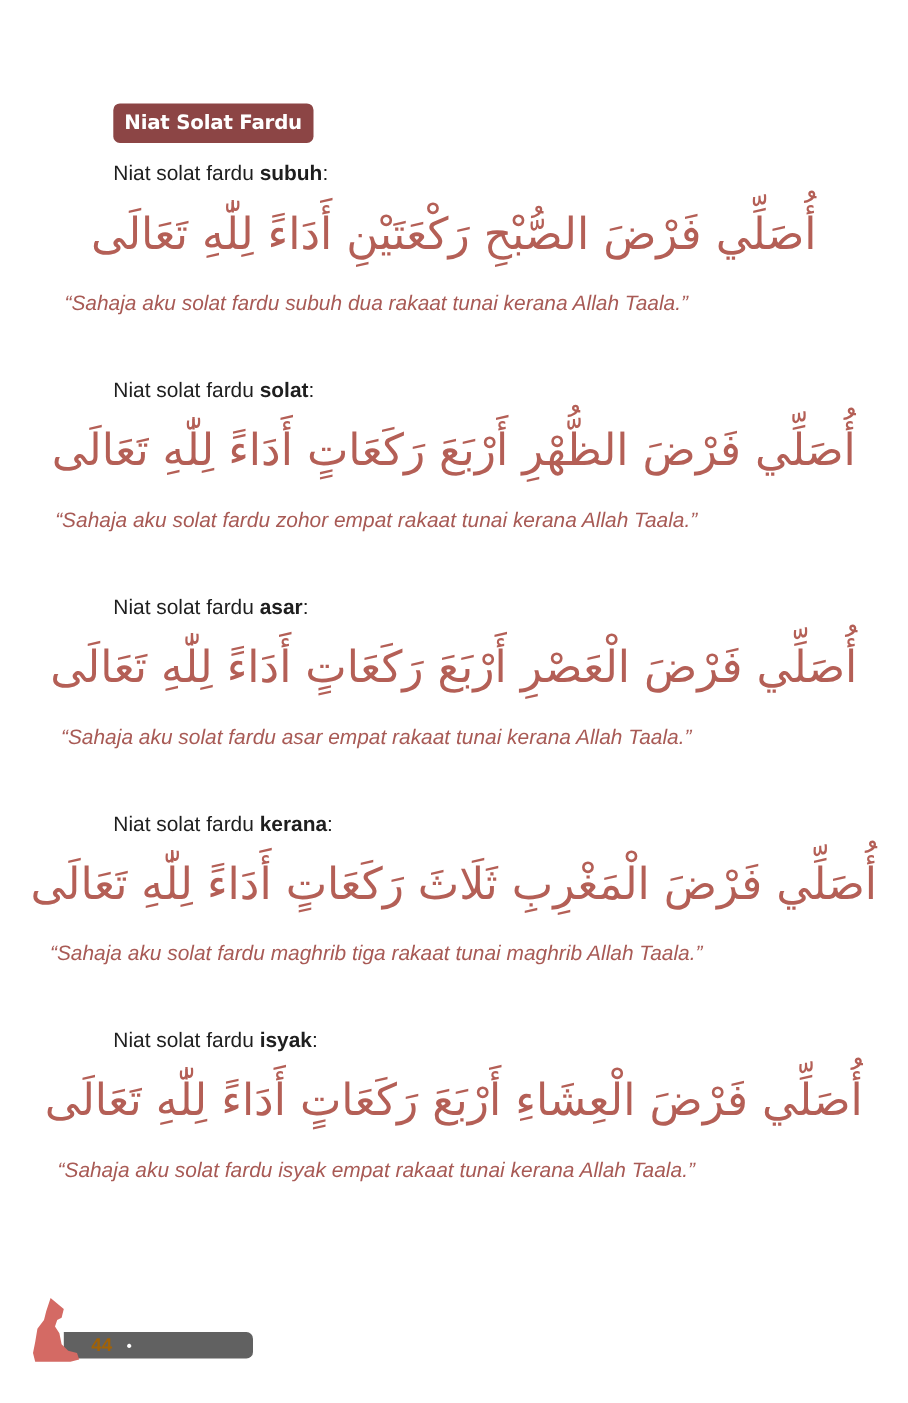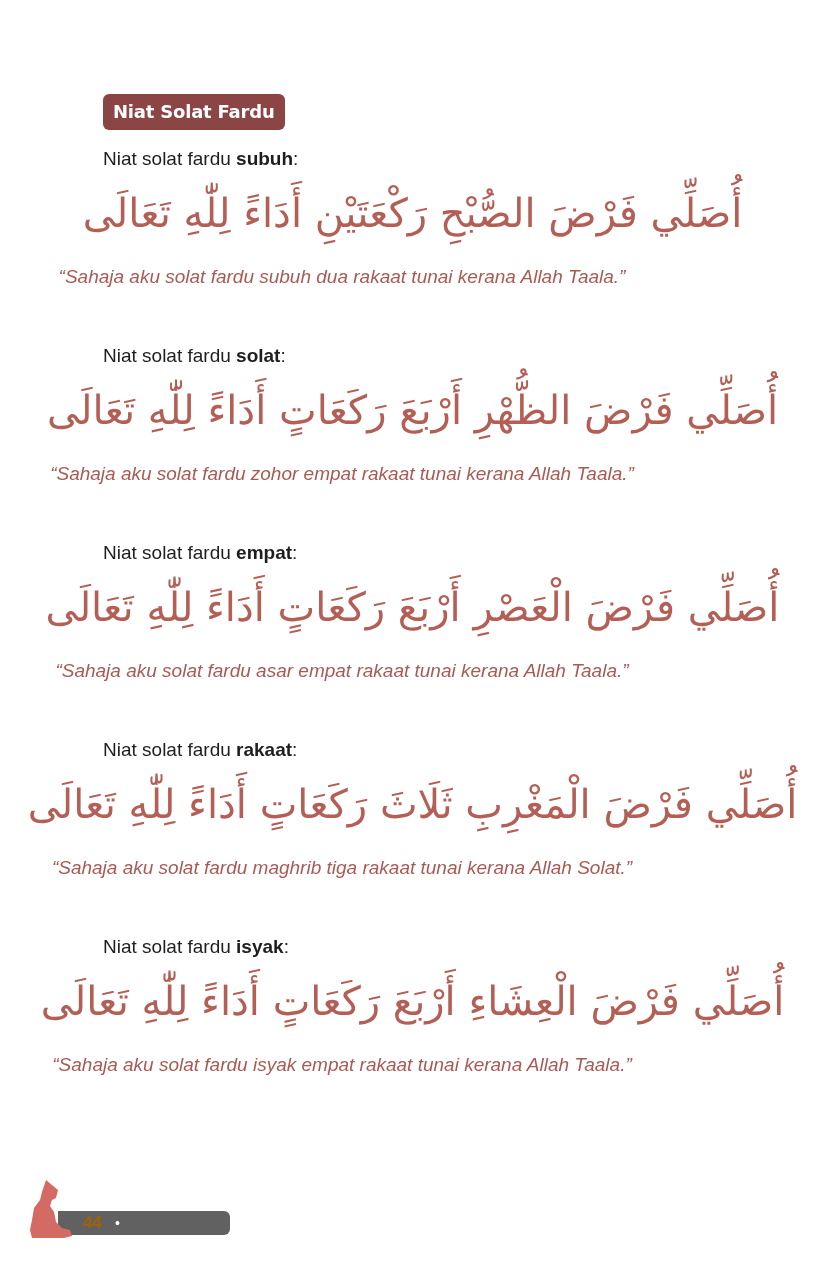--- a/index.html
+++ b/index.html
@@ -53,29 +53,29 @@
   <div class="translation">“Sahaja aku solat fardu subuh dua rakaat tunai kerana Allah Taala.”</div>
 </div>
 
 <div class="section" style="top:345px;">
   <div class="label"><span>Niat solat fardu </span><b>solat</b><span>:</span></div>
   <div class="arabic">أُصَلِّي فَرْضَ الظُّهْرِ أَرْبَعَ رَكَعَاتٍ أَدَاءً لِلّٰهِ تَعَالَى</div>
   <div class="translation">“Sahaja aku solat fardu zohor empat rakaat tunai kerana Allah Taala.”</div>
 </div>
 
 <div class="section" style="top:542px;">
-  <div class="label"><span>Niat solat fardu </span><b>empat</b><span>:</span></div>
+  <div class="label"><span>Niat solat fardu </span><b>asar</b><span>:</span></div>
   <div class="arabic">أُصَلِّي فَرْضَ الْعَصْرِ أَرْبَعَ رَكَعَاتٍ أَدَاءً لِلّٰهِ تَعَالَى</div>
   <div class="translation">“Sahaja aku solat fardu asar empat rakaat tunai kerana Allah Taala.”</div>
 </div>
 
 <div class="section" style="top:739px;">
-  <div class="label"><span>Niat solat fardu </span><b>rakaat</b><span>:</span></div>
+  <div class="label"><span>Niat solat fardu </span><b>kerana</b><span>:</span></div>
   <div class="arabic">أُصَلِّي فَرْضَ الْمَغْرِبِ ثَلَاثَ رَكَعَاتٍ أَدَاءً لِلّٰهِ تَعَالَى</div>
-  <div class="translation">“Sahaja aku solat fardu maghrib tiga rakaat tunai kerana Allah Solat.”</div>
+  <div class="translation">“Sahaja aku solat fardu maghrib tiga rakaat tunai maghrib Allah Taala.”</div>
 </div>
 
 <div class="section" style="top:936px;">
   <div class="label"><span>Niat solat fardu </span><b>isyak</b><span>:</span></div>
   <div class="arabic">أُصَلِّي فَرْضَ الْعِشَاءِ أَرْبَعَ رَكَعَاتٍ أَدَاءً لِلّٰهِ تَعَالَى</div>
   <div class="translation">“Sahaja aku solat fardu isyak empat rakaat tunai kerana Allah Taala.”</div>
 </div>
 
 <div class="footer">
   <div class="footer-bar"></div>

